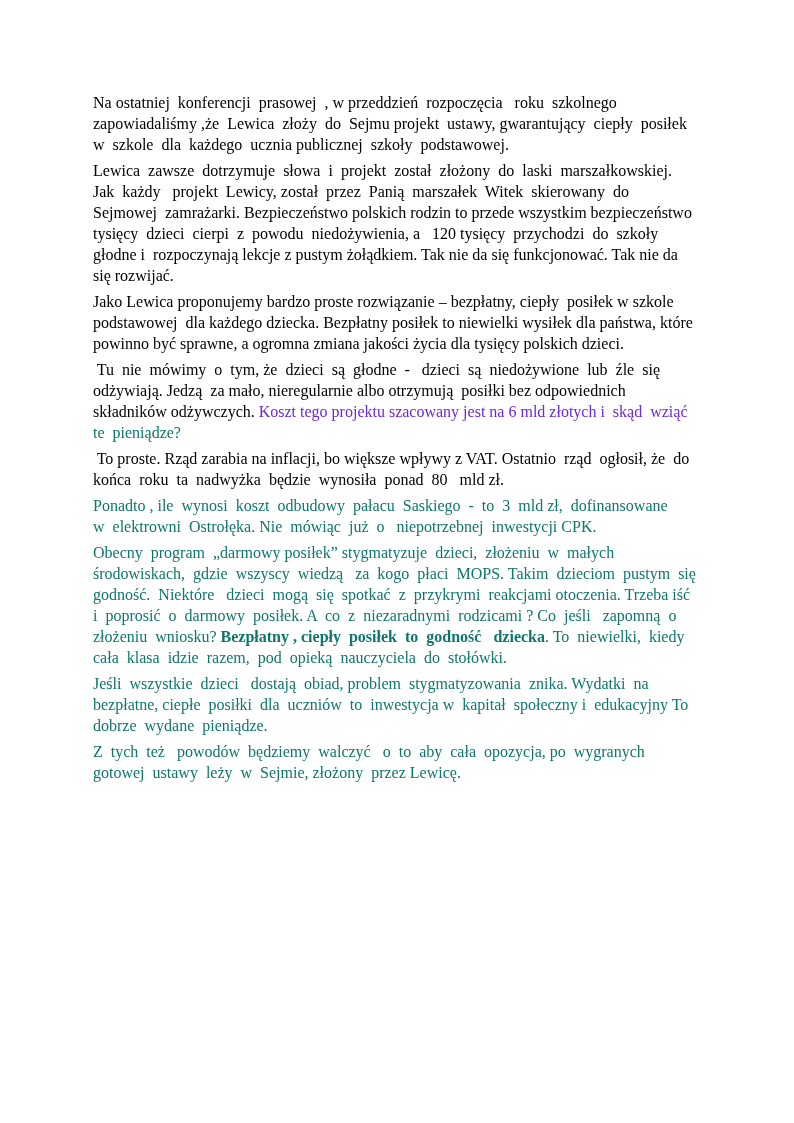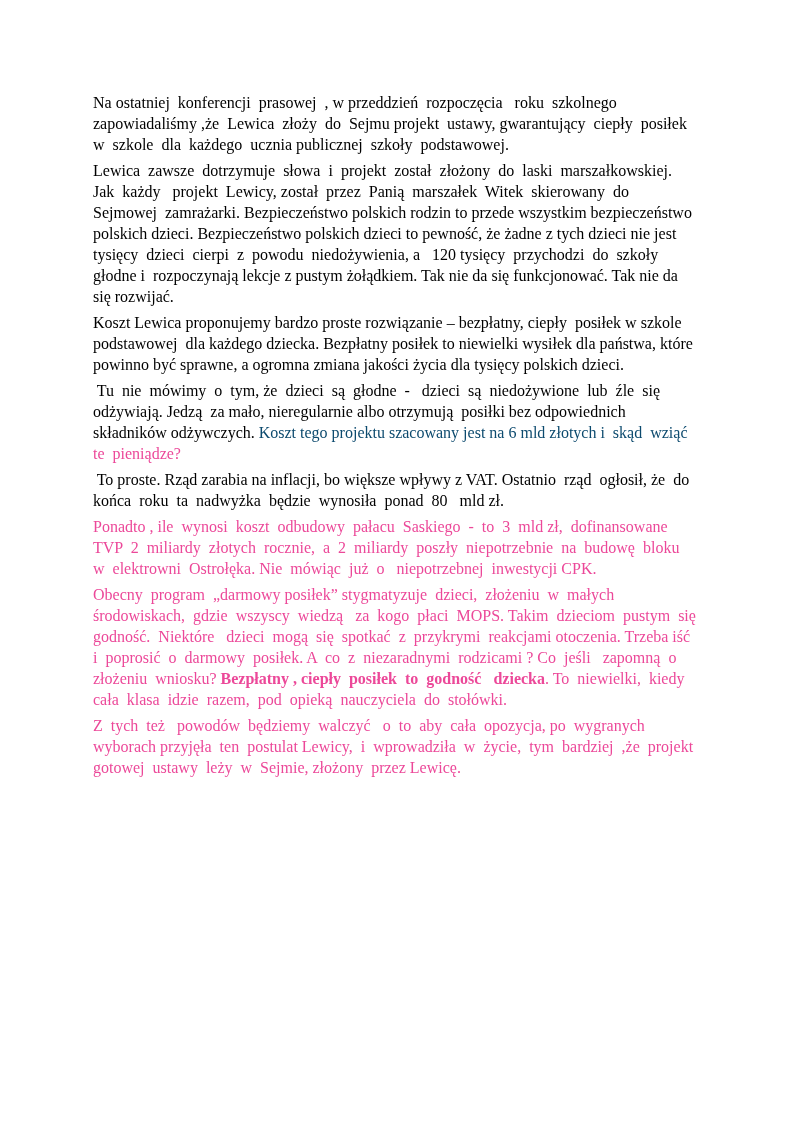--- a/index.html
+++ b/index.html
@@ -26,82 +26,84 @@
     padding: 0;
   }
   .line {
     display: block;
     white-space: pre;
     font-size: 16px;
     line-height: 21px;
     color: #000000;
   }
   .gray, .gray .line, .line.gray {
-    color: #ec4899;
+    color: #0f766e;
   }
   .seg { white-space: pre; }
-  .seg.gray { color: #0c4a6e; }
+  .seg.gray { color: #6d28d9; }
   .seg.bold { font-weight: bold; }
 </style>
 </head>
 <body>
 
 <div class="page">
   <div class="content">
 
     <p class="para">
       <span class="line">Na ostatniej  konferencji  prasowej  , w przeddzień  rozpoczęcia   roku  szkolnego</span>
       <span class="line">zapowiadaliśmy ,że  Lewica  złoży  do  Sejmu projekt  ustawy, gwarantujący  ciepły  posiłek</span>
       <span class="line">w  szkole  dla  każdego  ucznia publicznej  szkoły  podstawowej.</span>
     </p>
 
     <p class="para">
       <span class="line">Lewica  zawsze  dotrzymuje  słowa  i  projekt  został  złożony  do  laski  marszałkowskiej.</span>
       <span class="line">Jak  każdy   projekt  Lewicy, został  przez  Panią  marszałek  Witek  skierowany  do</span>
       <span class="line">Sejmowej  zamrażarki. Bezpieczeństwo polskich rodzin to przede wszystkim bezpieczeństwo</span>
-      <span class="line">polskich dzieci. Bezpieczeństwo polskich dzieci to pewność, że żadne z tych dzieci nie jest</span>
       <span class="line">tysięcy  dzieci  cierpi  z  powodu  niedożywienia, a   120 tysięcy  przychodzi  do  szkoły</span>
       <span class="line">głodne i  rozpoczynają lekcje z pustym żołądkiem. Tak nie da się funkcjonować. Tak nie da</span>
       <span class="line">się rozwijać.</span>
     </p>
 
     <p class="para">
-      <span class="line">Koszt Lewica proponujemy bardzo proste rozwiązanie – bezpłatny, ciepły  posiłek w szkole</span>
+      <span class="line">Jako Lewica proponujemy bardzo proste rozwiązanie – bezpłatny, ciepły  posiłek w szkole</span>
       <span class="line">podstawowej  dla każdego dziecka. Bezpłatny posiłek to niewielki wysiłek dla państwa, które</span>
       <span class="line">powinno być sprawne, a ogromna zmiana jakości życia dla tysięcy polskich dzieci.</span>
     </p>
 
     <p class="para">
       <span class="line"> Tu  nie  mówimy  o  tym, że  dzieci  są  głodne  -   dzieci  są  niedożywione  lub  źle  się</span>
       <span class="line">odżywiają. Jedzą  za mało, nieregularnie albo otrzymują  posiłki bez odpowiednich</span>
       <span class="line"><span class="seg">składników odżywczych.</span><span class="seg gray"> Koszt tego projektu szacowany jest na 6 mld złotych i  skąd  wziąć</span></span>
       <span class="line gray">te  pieniądze?</span>
     </p>
 
     <p class="para">
       <span class="line"> To proste. Rząd zarabia na inflacji, bo większe wpływy z VAT. Ostatnio  rząd  ogłosił, że  do</span>
       <span class="line">końca  roku  ta  nadwyżka  będzie  wynosiła  ponad  80   mld zł.</span>
     </p>
 
     <p class="para gray">
       <span class="line">Ponadto , ile  wynosi  koszt  odbudowy  pałacu  Saskiego  -  to  3  mld zł,  dofinansowane</span>
-      <span class="line">TVP  2  miliardy  złotych  rocznie,  a  2  miliardy  poszły  niepotrzebnie  na  budowę  bloku</span>
       <span class="line">w  elektrowni  Ostrołęka. Nie  mówiąc  już  o   niepotrzebnej  inwestycji CPK.</span>
     </p>
 
     <p class="para gray">
       <span class="line">Obecny  program  „darmowy posiłek” stygmatyzuje  dzieci,  złożeniu  w  małych</span>
       <span class="line">środowiskach,  gdzie  wszyscy  wiedzą   za  kogo  płaci  MOPS. Takim  dzieciom  pustym  się</span>
       <span class="line">godność.  Niektóre   dzieci  mogą  się  spotkać  z  przykrymi  reakcjami otoczenia. Trzeba iść</span>
       <span class="line">i  poprosić  o  darmowy  posiłek. A  co  z  niezaradnymi  rodzicami ? Co  jeśli   zapomną  o</span>
       <span class="line"><span class="seg">złożeniu  wniosku? </span><span class="seg bold">Bezpłatny , ciepły  posiłek  to  godność   dziecka</span><span class="seg">. To  niewielki,  kiedy</span></span>
       <span class="line">cała  klasa  idzie  razem,  pod  opieką  nauczyciela  do  stołówki.</span>
     </p>
 
+    <p class="para gray">
+      <span class="line">Jeśli  wszystkie  dzieci   dostają  obiad, problem  stygmatyzowania  znika. Wydatki  na</span>
+      <span class="line">bezpłatne, ciepłe  posiłki  dla  uczniów  to  inwestycja w  kapitał  społeczny i  edukacyjny To</span>
+      <span class="line">dobrze  wydane  pieniądze.</span>
+    </p>
 
     <p class="para gray">
       <span class="line">Z  tych  też   powodów  będziemy  walczyć   o  to  aby  cała  opozycja, po  wygranych</span>
-      <span class="line">wyborach przyjęła  ten  postulat Lewicy,  i  wprowadziła  w  życie,  tym  bardziej  ,że  projekt</span>
       <span class="line">gotowej  ustawy  leży  w  Sejmie, złożony  przez Lewicę.</span>
     </p>
 
   </div>
 </div>
 
 </body></html>

